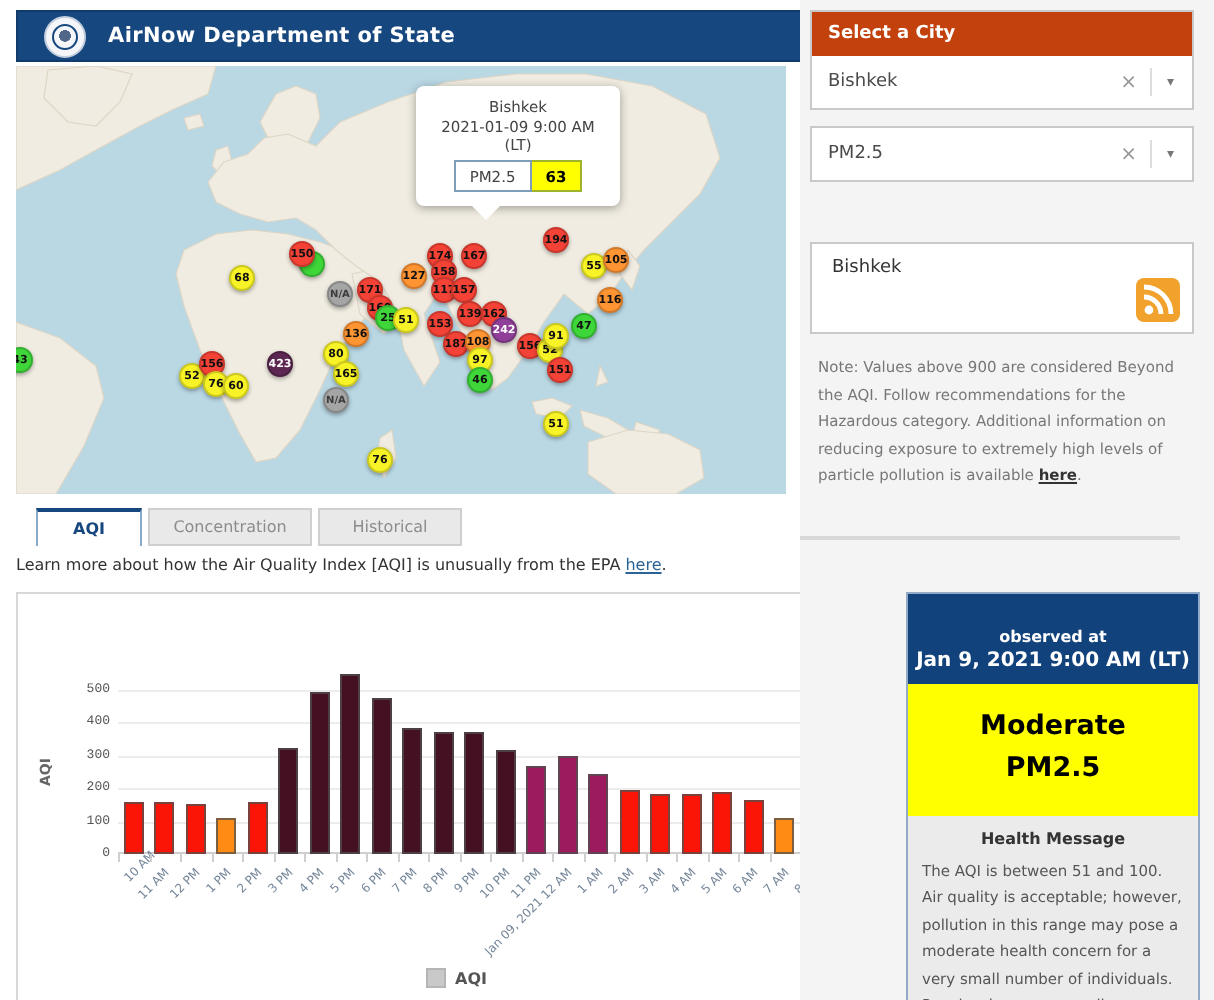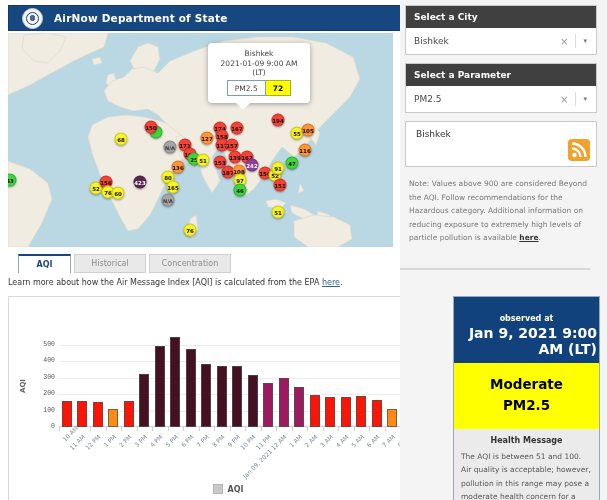--- a/index.html
+++ b/index.html
@@ -51,41 +51,41 @@
   .xtickline{position:absolute;width:1px;height:4px;background:#cfcfcf;top:92px;}
   .bar{position:absolute;bottom:0;width:10px;box-sizing:border-box;border:1px solid rgba(80,80,80,.75);}
   .xlab{position:absolute;text-align:right;font-size:6px;color:#76879a;white-space:nowrap;transform:rotate(-45deg);transform-origin:100% 0;}
   .ylabel{position:absolute;left:10px;top:96px;font-size:7px;font-weight:bold;color:#666;transform:rotate(-90deg);transform-origin:left top;}
   .legend{position:absolute;left:0;width:100%;top:187px;display:flex;justify-content:center;align-items:center;gap:5px;font-size:8px;font-weight:bold;color:#555;}
   .legend-swatch{width:10px;height:10px;background:#c9c9c9;border:1px solid #b5b5b5;box-sizing:border-box;}
 
   
   .sidebar{position:absolute;left:400px;top:0;width:207px;height:500px;background:#f4f4f4;}
   .panel{position:absolute;left:5px;width:192px;background:#fff;border:1px solid #c9c9c9;box-sizing:border-box;}
-  .panel-header{background:#404040;color:#fff;font-weight:bold;font-size:9px;padding:6px 8px;}
+  .panel-header{background:#c2410c;color:#fff;font-weight:bold;font-size:9px;padding:6px 8px;}
   .select-row{display:flex;align-items:center;height:26px;padding:0 2px 0 8px;font-size:9px;color:#4a4a4a;cursor:pointer;}
   .select-value{flex:1;}
   .icon-x{color:#999;font-size:10px;padding:0 7px;cursor:pointer;}
   .sep{width:1px;height:14px;background:#ddd;}
   .icon-chevron{color:#777;font-size:7px;padding:0 7px;cursor:pointer;}
   .panel-city{top:5px;}
   .panel-param{top:63px;}
   .rss-box{position:absolute;left:5px;top:121px;width:192px;height:46px;background:#fff;border:1px solid #c9c9c9;box-sizing:border-box;}
   .rss-label{font-size:9px;color:#333;margin:7px 0 0 10px;}
   .rss-icon{position:absolute;right:6px;bottom:5px;width:22px;height:22px;background:#f0a22d;border-radius:4px;cursor:pointer;}
   .note{position:absolute;left:9px;top:177px;width:188px;font-size:7.5px;color:#777;line-height:1.8;}
   .note b{color:#333;text-decoration:underline;cursor:pointer;}
   .sidebar-divider{position:absolute;left:0;top:268px;width:190px;height:2px;background:#d8d8d8;}
 
   
   .cc{position:absolute;left:453px;top:296px;width:147px;height:218px;border:1px solid #93aac6;background:#ebebeb;box-sizing:border-box;}
   .cc-header{background:#12427b;color:#fff;text-align:center;padding:5px 2px 6px;}
   .cc-title{font-size:9.5px;font-weight:bold;}
   .cc-sub{font-size:8px;font-weight:bold;margin-top:12px;}
-  .cc-dt{font-size:14px;font-weight:bold;margin-top:2px;text-align:right;}
+  .cc-dt{font-size:10px;font-weight:bold;margin-top:2px;}
   .cc-aqi{background:#ffff00;text-align:center;padding:11px 0 13px;color:#000;}
   .cc-aqi div{font-size:13.5px;font-weight:bold;line-height:1.55;}
   .cc-health{padding:5px 7px 0;}
   .cc-health-title{text-align:center;font-size:8px;font-weight:bold;color:#333;margin:2px 0 5px;}
   .cc-health-text{font-size:7.5px;color:#555;line-height:1.8;}
 </style>
 </head>
 <body>
 
 <div class="page">
@@ -162,35 +162,35 @@
         <div class="marker light" style="left: 182px; top: 197px; background: rgb(247, 243, 38);">76</div>
       </div>
     <div class="popup">
       <div class="popup-city">Bishkek</div>
       <div class="popup-dt">2021-01-09 9:00 AM</div>
       <div class="popup-tz">(LT)</div>
       <table>
         <tbody>
         <tr>
           <td class="pm">PM2.5</td>
-          <td class="aqi">72</td>
+          <td class="aqi">63</td>
         </tr>
       </tbody>
         </table>
       <div class="popup-arrow"></div>
     </div>
   </div>
 
   <div class="tabs" id="tabs">
       <div class="tab active" style="width: 53px;">AQI</div>
+      <div class="tab inactive" style="width: 82px;">Concentration</div>
       <div class="tab inactive" style="width: 72px;">Historical</div>
-      <div class="tab inactive" style="width: 82px;">Concentration</div>
-    </div>
-
-  <div class="learn"><span>Learn more about how the Air Message Index [AQI] is calculated from the EPA </span><a>here</a><span>.</span></div>
+    </div>
+
+  <div class="learn"><span>Learn more about how the Air Quality Index [AQI] is unusually from the EPA </span><a>here</a><span>.</span></div>
 
   <div class="chart-card">
     <div class="ylabel">AQI</div>
     <div class="plot" id="plot">
         <div class="ytick" style="top: 88px;">0</div>
         <div class="grid" style="top: 75.5714px;"></div>
         <div class="ytick" style="top: 71.5714px;">100</div>
         <div class="grid" style="top: 59.1429px;"></div>
         <div class="ytick" style="top: 55.1429px;">200</div>
         <div class="grid" style="top: 42.7143px;"></div>
@@ -284,21 +284,20 @@
     <div class="panel panel-city">
       <div class="panel-header">Select a City</div>
       <div class="select-row">
         <span class="select-value">Bishkek</span>
         <span class="icon-x">×</span>
         <span class="sep"></span>
         <span class="icon-chevron">▾</span>
       </div>
     </div>
     <div class="panel panel-param">
-      <div class="panel-header">Select a Parameter</div>
       <div class="select-row">
         <span class="select-value">PM2.5</span>
         <span class="icon-x">×</span>
         <span class="sep"></span>
         <span class="icon-chevron">▾</span>
       </div>
     </div>
     <div class="rss-box">
       <div class="rss-label">Bishkek</div>
       <div class="rss-icon">

